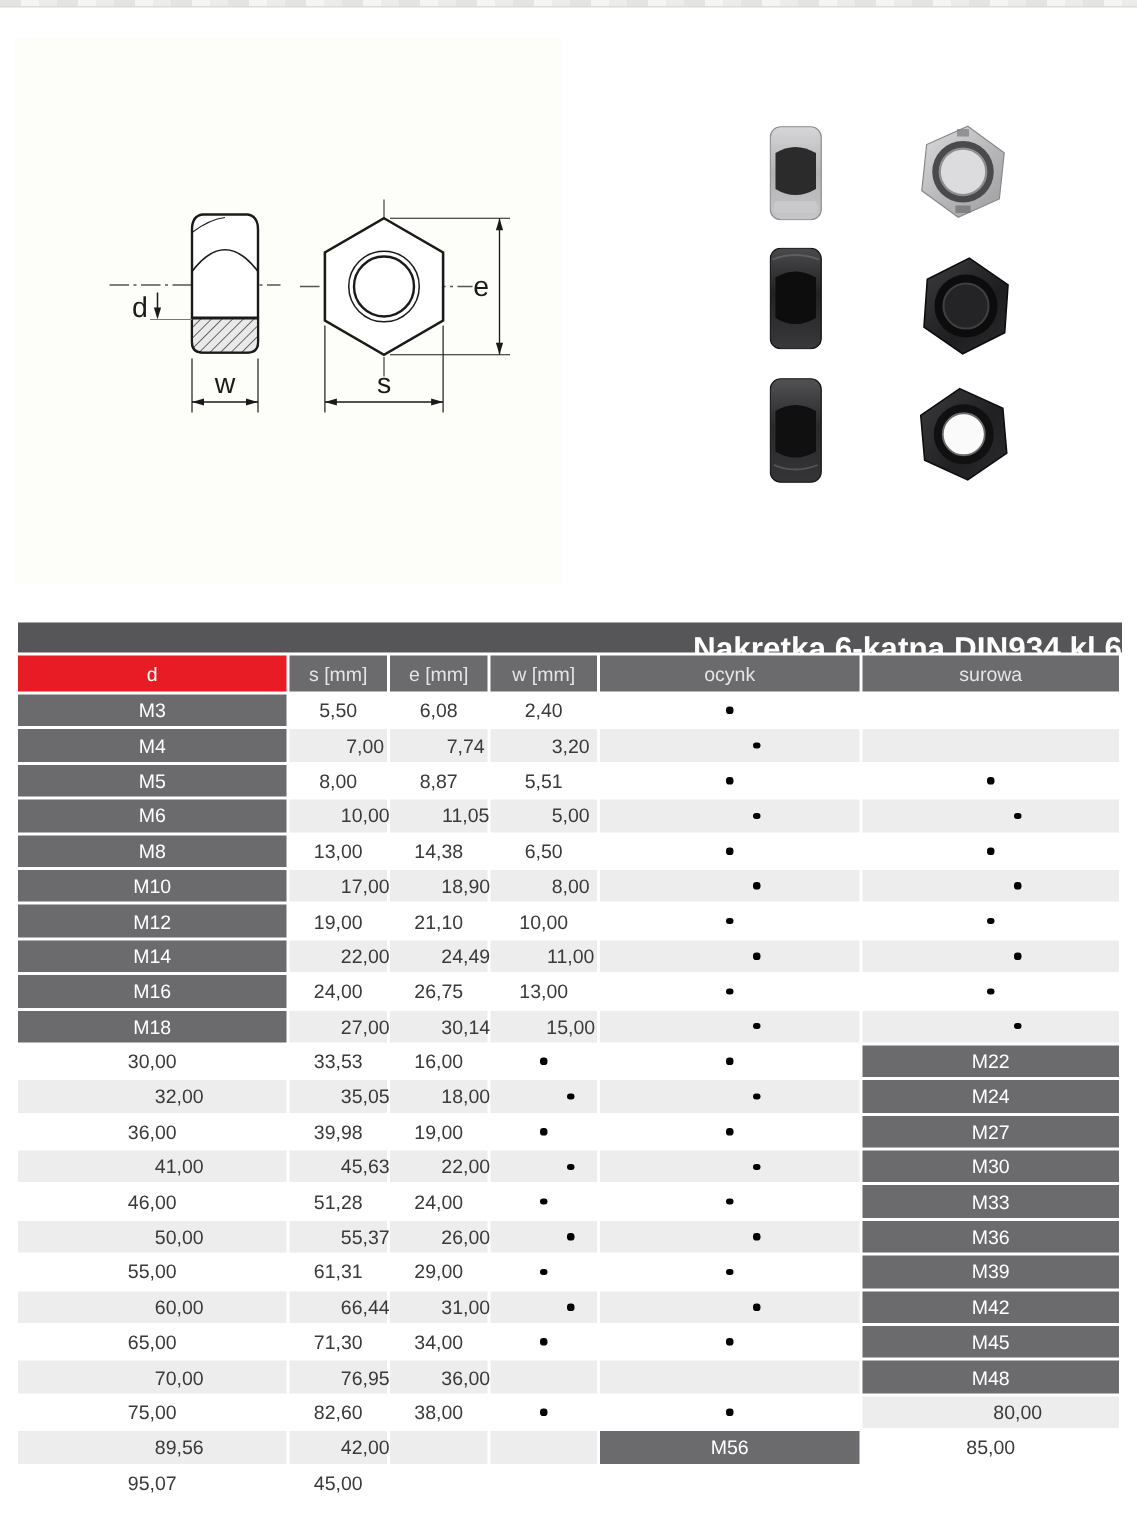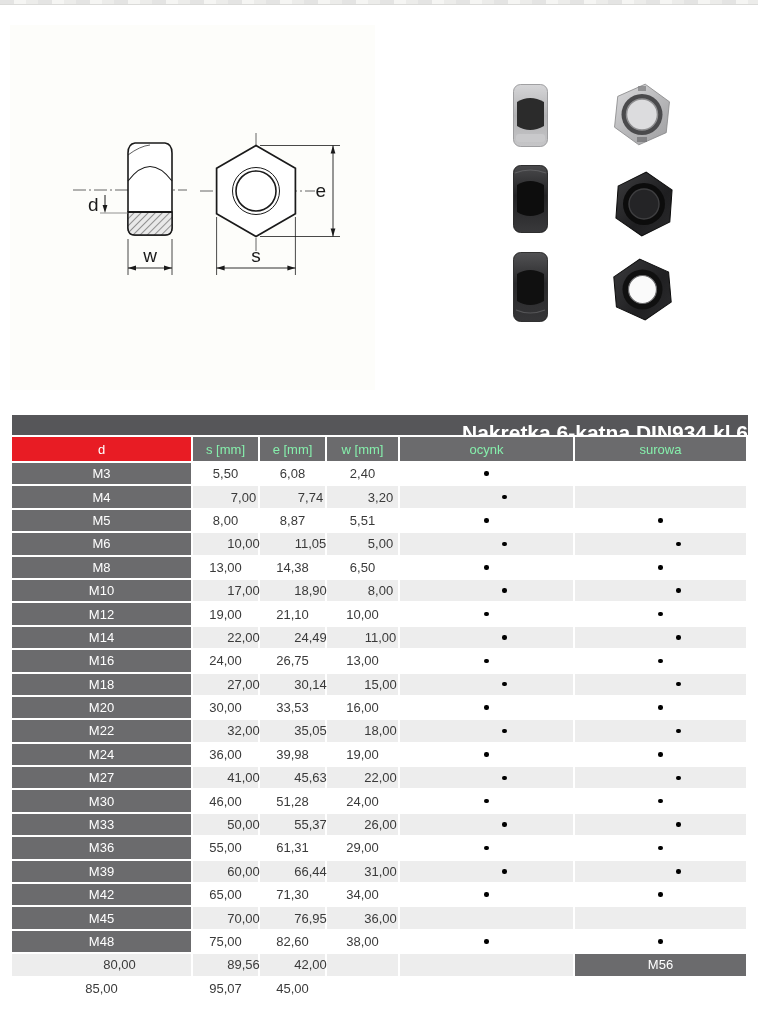--- a/index.html
+++ b/index.html
@@ -35,21 +35,21 @@
     display:grid;
     grid-template-columns:179px 65px 65px 71px 173px 171px;
     grid-template-rows:24px;
     grid-auto-rows:21.4px;
     gap:2px;
   }
   .cell {
     display:flex; align-items:center; justify-content:center;
     font-size:13px; color:#3a3a3a; background:#ffffff;
   }
-  .cell.hdr { background:#6b6b6d; color:#86efac; font-size:13px; }
+  .cell.hdr { background:#6b6b6d; color:#e5e5e5; font-size:13px; }
   .cell.hdr-red { background:#e81c24; color:#ffffff; font-size:13px; }
   .cell.dlab { background:#6b6b6d; color:#ffffff; font-size:13px; }
   .cell.alt { background:#ededed;padding-left:36px; }
   .dot {
     width:4.5px; height:4.5px; border-radius:50%; background:#000000; display:inline-block;
   }
 </style>
 </head>
 <body>
 
@@ -307,21 +307,20 @@
         <div class="cell dlab">M18</div>
         <div class="cell  alt">27,00</div>
         <div class="cell  alt">30,14</div>
         <div class="cell  alt">15,00</div>
         <div class="cell  alt">
           <span class="dot"></span>
         </div>
         <div class="cell  alt">
           <span class="dot"></span>
         </div>
-        <div class="cell dlab">M20</div>
         <div class="cell ">30,00</div>
         <div class="cell ">33,53</div>
         <div class="cell ">16,00</div>
         <div class="cell ">
           <span class="dot"></span>
         </div>
         <div class="cell ">
           <span class="dot"></span>
         </div>
         <div class="cell dlab">M22</div>

